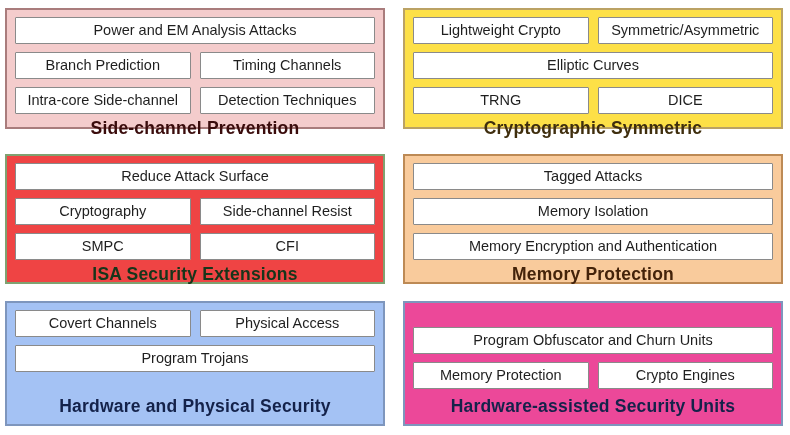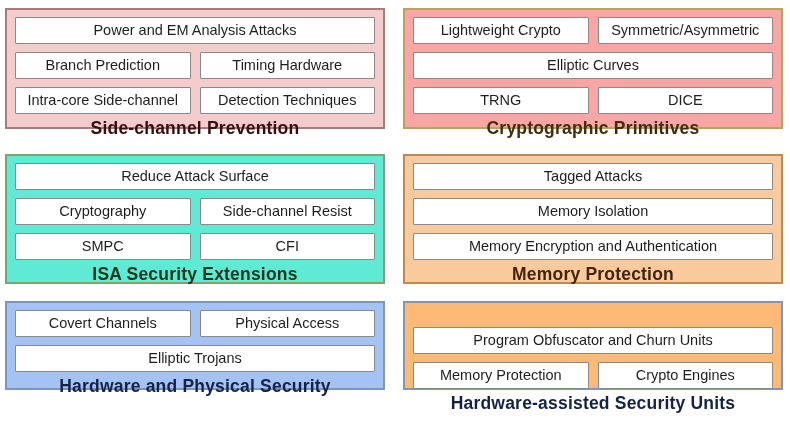--- a/index.html
+++ b/index.html
@@ -13,21 +13,21 @@
     grid-template-columns: 380px 380px;
     column-gap: 18px;
     margin-left: 5px;
     border-radius: 30px;
   }
   .diagram-row.r1 { margin-top: 8px; }
   .diagram-row.r2 { margin-top: 25px; }
   .diagram-row.r3 { margin-top: 17px; }
   .diagram-row.r1 .panel { height: 121px; }
   .diagram-row.r2 .panel { height: 130px; }
-  .diagram-row.r3 .panel { height: 89px; }
+  .diagram-row.r3 .panel { height: 125px; }
 
   .panel {
     border: 2px solid #888888;
     display: flex;
     flex-direction: column;
     padding: 7px 8px 5px 8px;
   }
   .rows {
     display: flex;
     flex-direction: column;
@@ -70,52 +70,52 @@
 
   <div class="diagram-row r1">
 
     <div class="panel" style="background: rgb(244, 204, 204); border-color: rgb(169, 124, 124);">
       <div class="rows">
         <div class="row">
           <div class="box">Power and EM Analysis Attacks</div>
         </div>
         <div class="row">
           <div class="box">Branch Prediction</div>
-          <div class="box">Timing Hardware</div>
+          <div class="box">Timing Channels</div>
         </div>
         <div class="row">
           <div class="box">Intra-core Side-channel</div>
           <div class="box">Detection Techniques</div>
         </div>
       </div>
       <div class="panel-title" style="color: rgb(58, 12, 12); text-align: center;">Side-channel Prevention</div>
     </div>
 
-    <div class="panel" style="background: #fca5a5; border-color: rgb(187, 162, 100);">
+    <div class="panel" style="background: #fde047; border-color: rgb(187, 162, 100);">
       <div class="rows">
         <div class="row">
           <div class="box">Lightweight Crypto</div>
           <div class="box">Symmetric/Asymmetric</div>
         </div>
         <div class="row">
           <div class="box">Elliptic Curves</div>
         </div>
         <div class="row">
           <div class="box">TRNG</div>
           <div class="box">DICE</div>
         </div>
       </div>
-      <div class="panel-title" style="color: rgb(63, 46, 14);">Cryptographic Primitives</div>
+      <div class="panel-title" style="color: rgb(63, 46, 14);">Cryptographic Symmetric</div>
     </div>
 
   </div>
 
   <div class="diagram-row r2">
 
-    <div class="panel" style="background: #5eead4; border-color: rgb(127, 162, 113);">
+    <div class="panel" style="background: #ef4444; border-color: rgb(127, 162, 113);">
       <div class="rows">
         <div class="row">
           <div class="box">Reduce Attack Surface</div>
         </div>
         <div class="row">
           <div class="box">Cryptography</div>
           <div class="box">Side-channel Resist</div>
         </div>
         <div class="row">
           <div class="box">SMPC</div>
@@ -144,27 +144,27 @@
 
   <div class="diagram-row r3">
 
     <div class="panel" style="background: rgb(164, 194, 244); border-color: rgb(126, 150, 189);">
       <div class="rows">
         <div class="row">
           <div class="box">Covert Channels</div>
           <div class="box">Physical Access</div>
         </div>
         <div class="row">
-          <div class="box">Elliptic Trojans</div>
+          <div class="box">Program Trojans</div>
         </div>
       </div>
       <div class="panel-title" style="color: rgb(20, 34, 74);">Hardware and Physical Security</div>
     </div>
 
-    <div class="panel" style="background: #fdba74; border-color: rgb(126, 150, 189);">
+    <div class="panel" style="background: #ec4899; border-color: rgb(126, 150, 189);">
       <div class="rows pushed">
         <div class="row">
           <div class="box">Program Obfuscator and Churn Units</div>
         </div>
         <div class="row">
           <div class="box">Memory Protection</div>
           <div class="box">Crypto Engines</div>
         </div>
       </div>
       <div class="panel-title" style="color: rgb(20, 34, 74);">Hardware-assisted Security Units</div>

